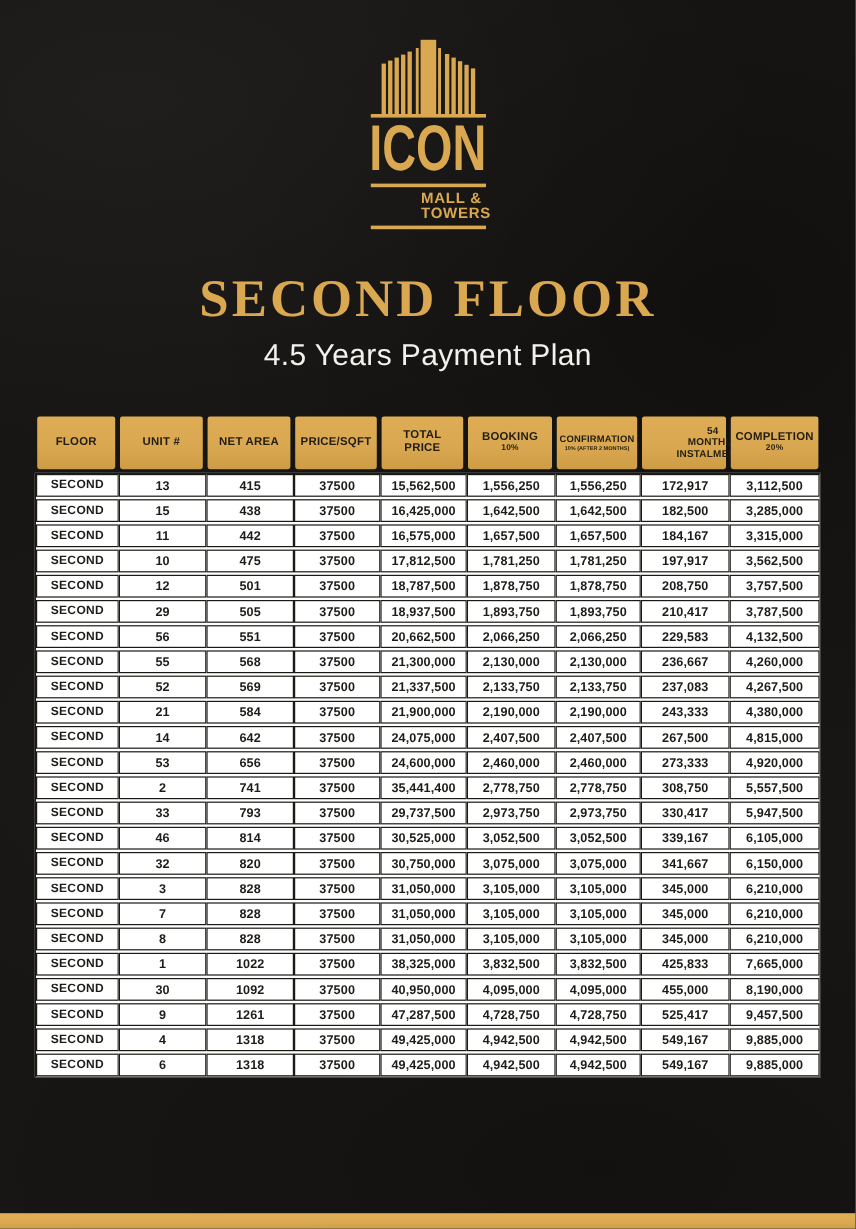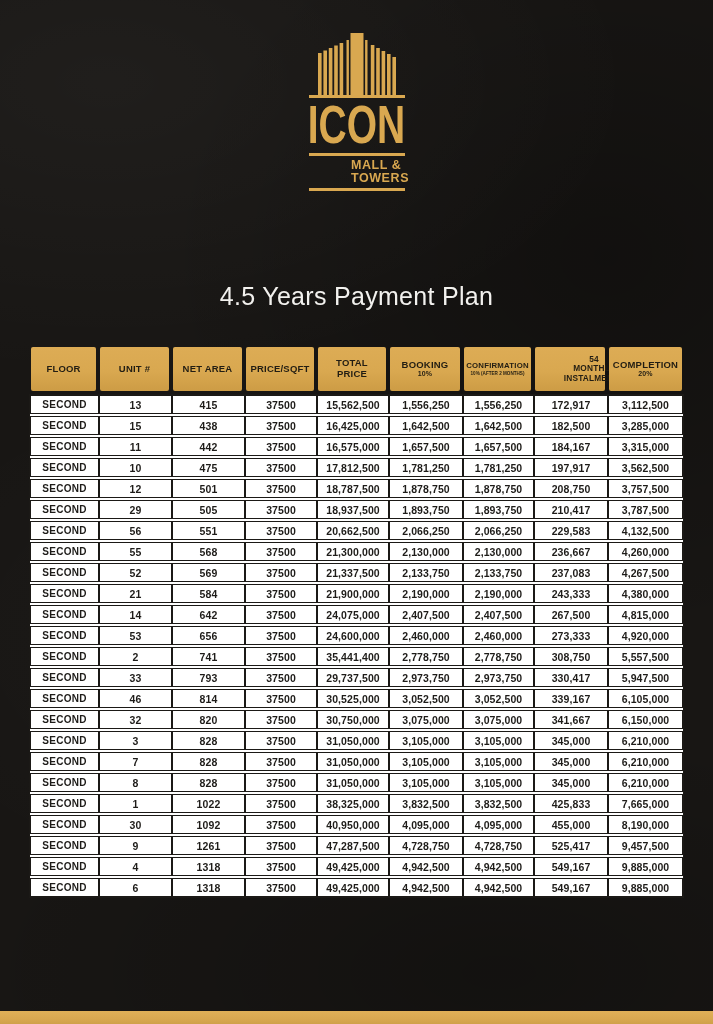--- a/index.html
+++ b/index.html
@@ -172,20 +172,21 @@
         <rect x="83.4" y="24" width="3.6" height="38"></rect>
       </g>
     </svg>
     <div class="logo-rule"></div>
     <div class="logo-word">ICON</div>
     <div class="logo-rule"></div>
     <div class="logo-tag">MALL &amp; TOWERS</div>
     <div class="logo-rule"></div>
   </div>
 
+  <h1 class="title">SECOND FLOOR</h1>
   <div class="subtitle">4.5 Years Payment Plan</div>
 
   <div class="table-wrap">
     <div class="thead">
       <div class="hcell">
         <span>FLOOR</span>
           <span class="sub"></span>
       </div>
       <div class="hcell">
         <span>UNIT #</span>

